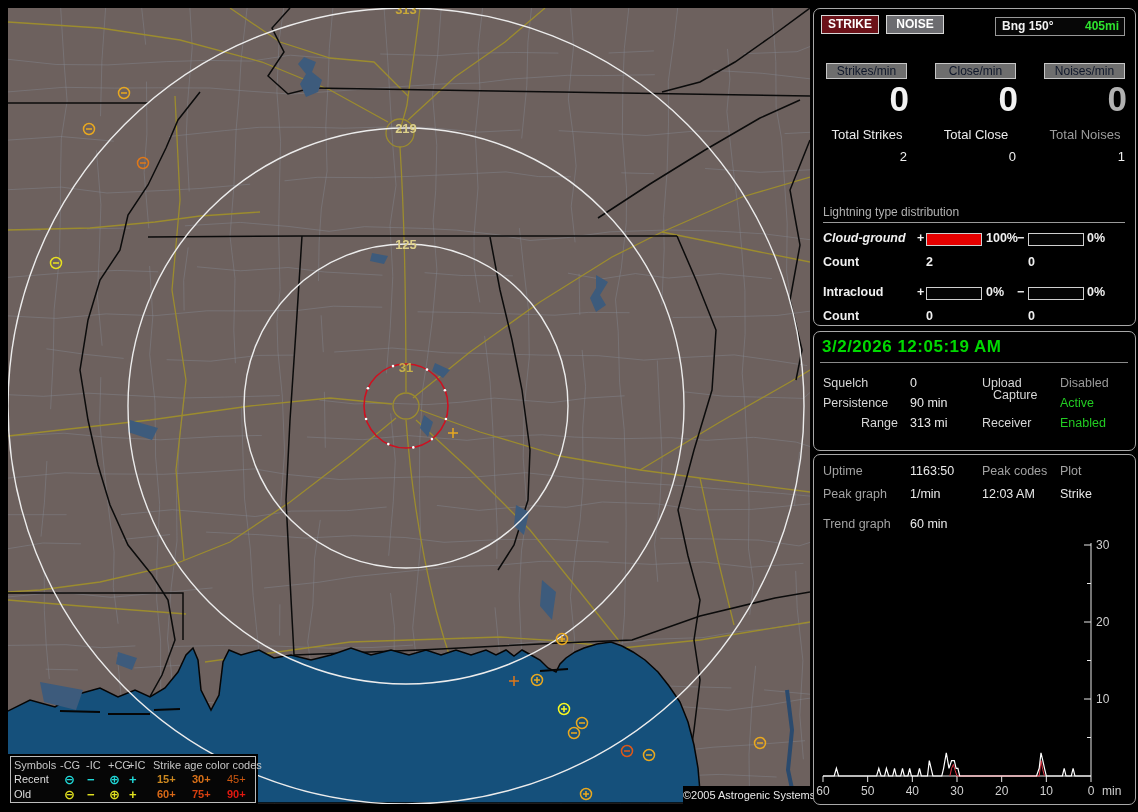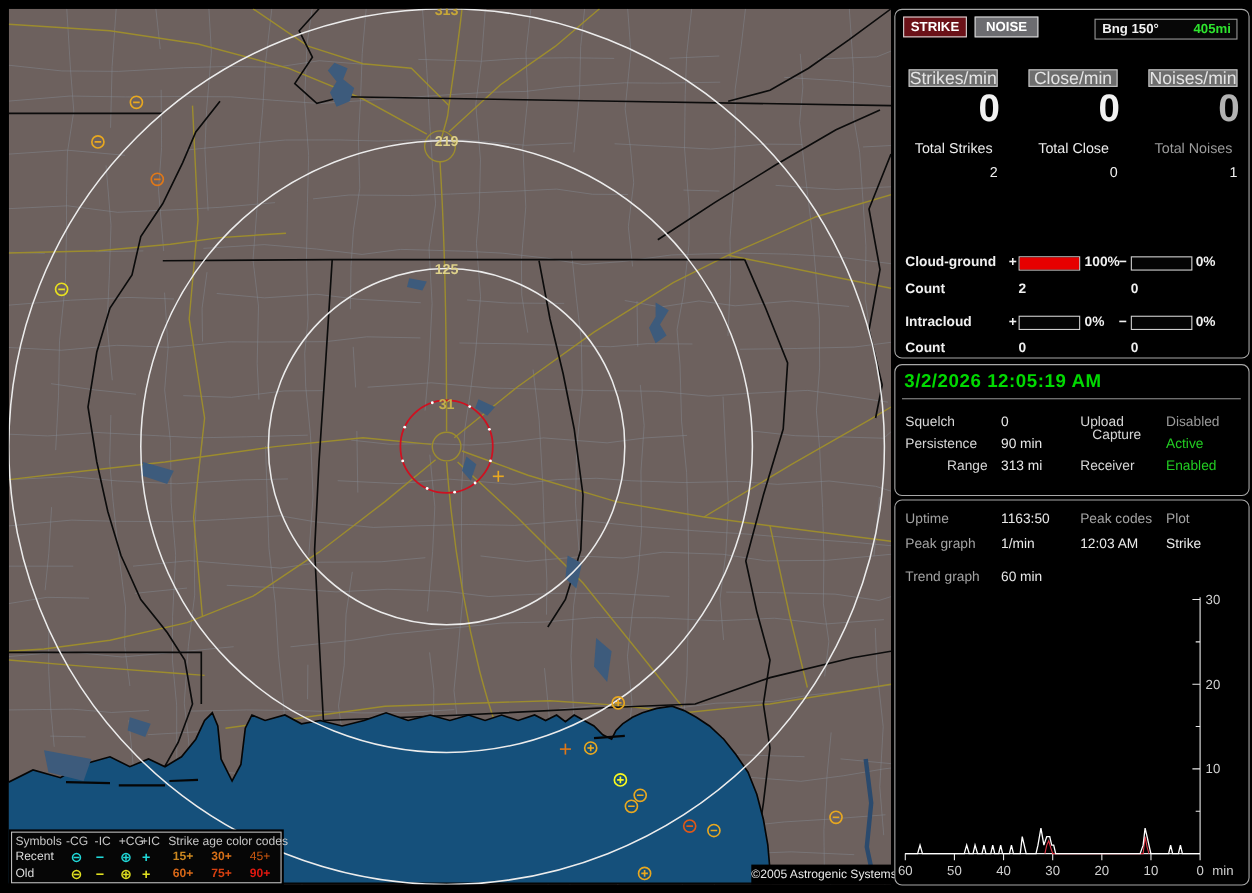--- a/index.html
+++ b/index.html
@@ -12,21 +12,21 @@
   #box2{top:331px;height:118px;}
   #box3{top:454px;height:349px;}
   .abs{position:absolute;}
   .btn{box-sizing:border-box;text-align:center;font-weight:bold;font-size:12px;color:#fff;border:1px solid #d6d6d6;cursor:default;}
   #strike-btn{left:7px;top:6px;width:58px;height:19px;line-height:17px;background:#6b1118;}
   #noise-btn{left:72px;top:6px;width:58px;height:19px;line-height:17px;background:#6c6c70;}
   #bng-box{left:181px;top:8px;width:128px;height:17px;background:#070707;border:1px solid #989898;}
   #bng-box .lbl{position:absolute;left:6px;top:1px;font-size:12px;font-weight:bold;color:#f2f2f2;}
   #bng-box .val{position:absolute;right:5px;top:1px;font-size:12px;font-weight:bold;color:#2ee32e;}
   .ccol{position:absolute;top:54px;width:88px;}
-  .ccol .cbtn{display:block;margin-left:3px;width:81px;height:16px;line-height:15px;font-size:16px;background:#6e6e6e;border:1px solid #c6c6c6;box-sizing:border-box;text-align:center;color:#e5e5e5;}
+  .ccol .cbtn{display:block;margin-left:3px;width:81px;height:16px;line-height:15px;font-size:12px;background:#6e6e6e;border:1px solid #c6c6c6;box-sizing:border-box;text-align:center;color:#0f172a;}
   .ccol .rate{text-align:right;font-size:35px;font-weight:bold;color:#f2f2f2;margin-top:2px;padding-right:2px;line-height:36px;}
   .ccol .tlabel{text-align:center;font-size:13px;color:#ececec;margin-top:10px;white-space:nowrap;}
   .ccol .tval{text-align:right;font-size:13px;color:#f0f0f0;margin-top:7px;padding-right:4px;}
   .ccol.dim .rate{color:#b2b2b2;}
   .ccol.dim .tlabel{color:#9c9c9c;}
   #dist-header{left:9px;top:196px;width:302px;font-size:12px;color:#b2b2b2;border-bottom:1px solid #9a9a9a;padding-bottom:3px;}
   .drow{font-size:12.5px;font-weight:bold;color:#f0f0f0;white-space:nowrap;}
   .bar{position:absolute;width:54px;height:11px;background:#050505;border:1px solid #d0d0d0;}
   .bar i{display:block;height:100%;background:#e60000;}
   #datetime{left:8px;top:5px;font-size:17px;font-weight:bold;color:#00d900;letter-spacing:0.5px;}
@@ -267,22 +267,23 @@
       <div class="tlabel">Total Close</div>
       <div class="tval">0</div>
     </div>
     <div class="ccol dim" style="left:227px;">
       <span class="cbtn">Noises/min</span>
       <div class="rate">0</div>
       <div class="tlabel">Total Noises</div>
       <div class="tval">1</div>
     </div>
 
-
-    <div class="abs drow" style="left:9px;top:222px;">Cloud-ground</div>
+    <div id="dist-header" class="abs">Lightning type distribution</div>
+
+    <div class="abs drow" style="left:9px;top:222px;font-style:italic;">Cloud-ground</div>
     <div class="abs drow" style="left:103px;top:222px;">+</div>
     <div class="bar abs" style="left:112px;top:224px;">
         <i style="width: 100%;"></i>
       </div>
     <div class="abs drow" style="left:172px;top:222px;">100%</div>
     <div class="abs drow" style="left:203px;top:222px;">−</div>
     <div class="bar abs" style="left:214px;top:224px;">
         <i style="width: 0%;"></i>
       </div>
     <div class="abs drow" style="left:273px;top:222px;">0%</div>

